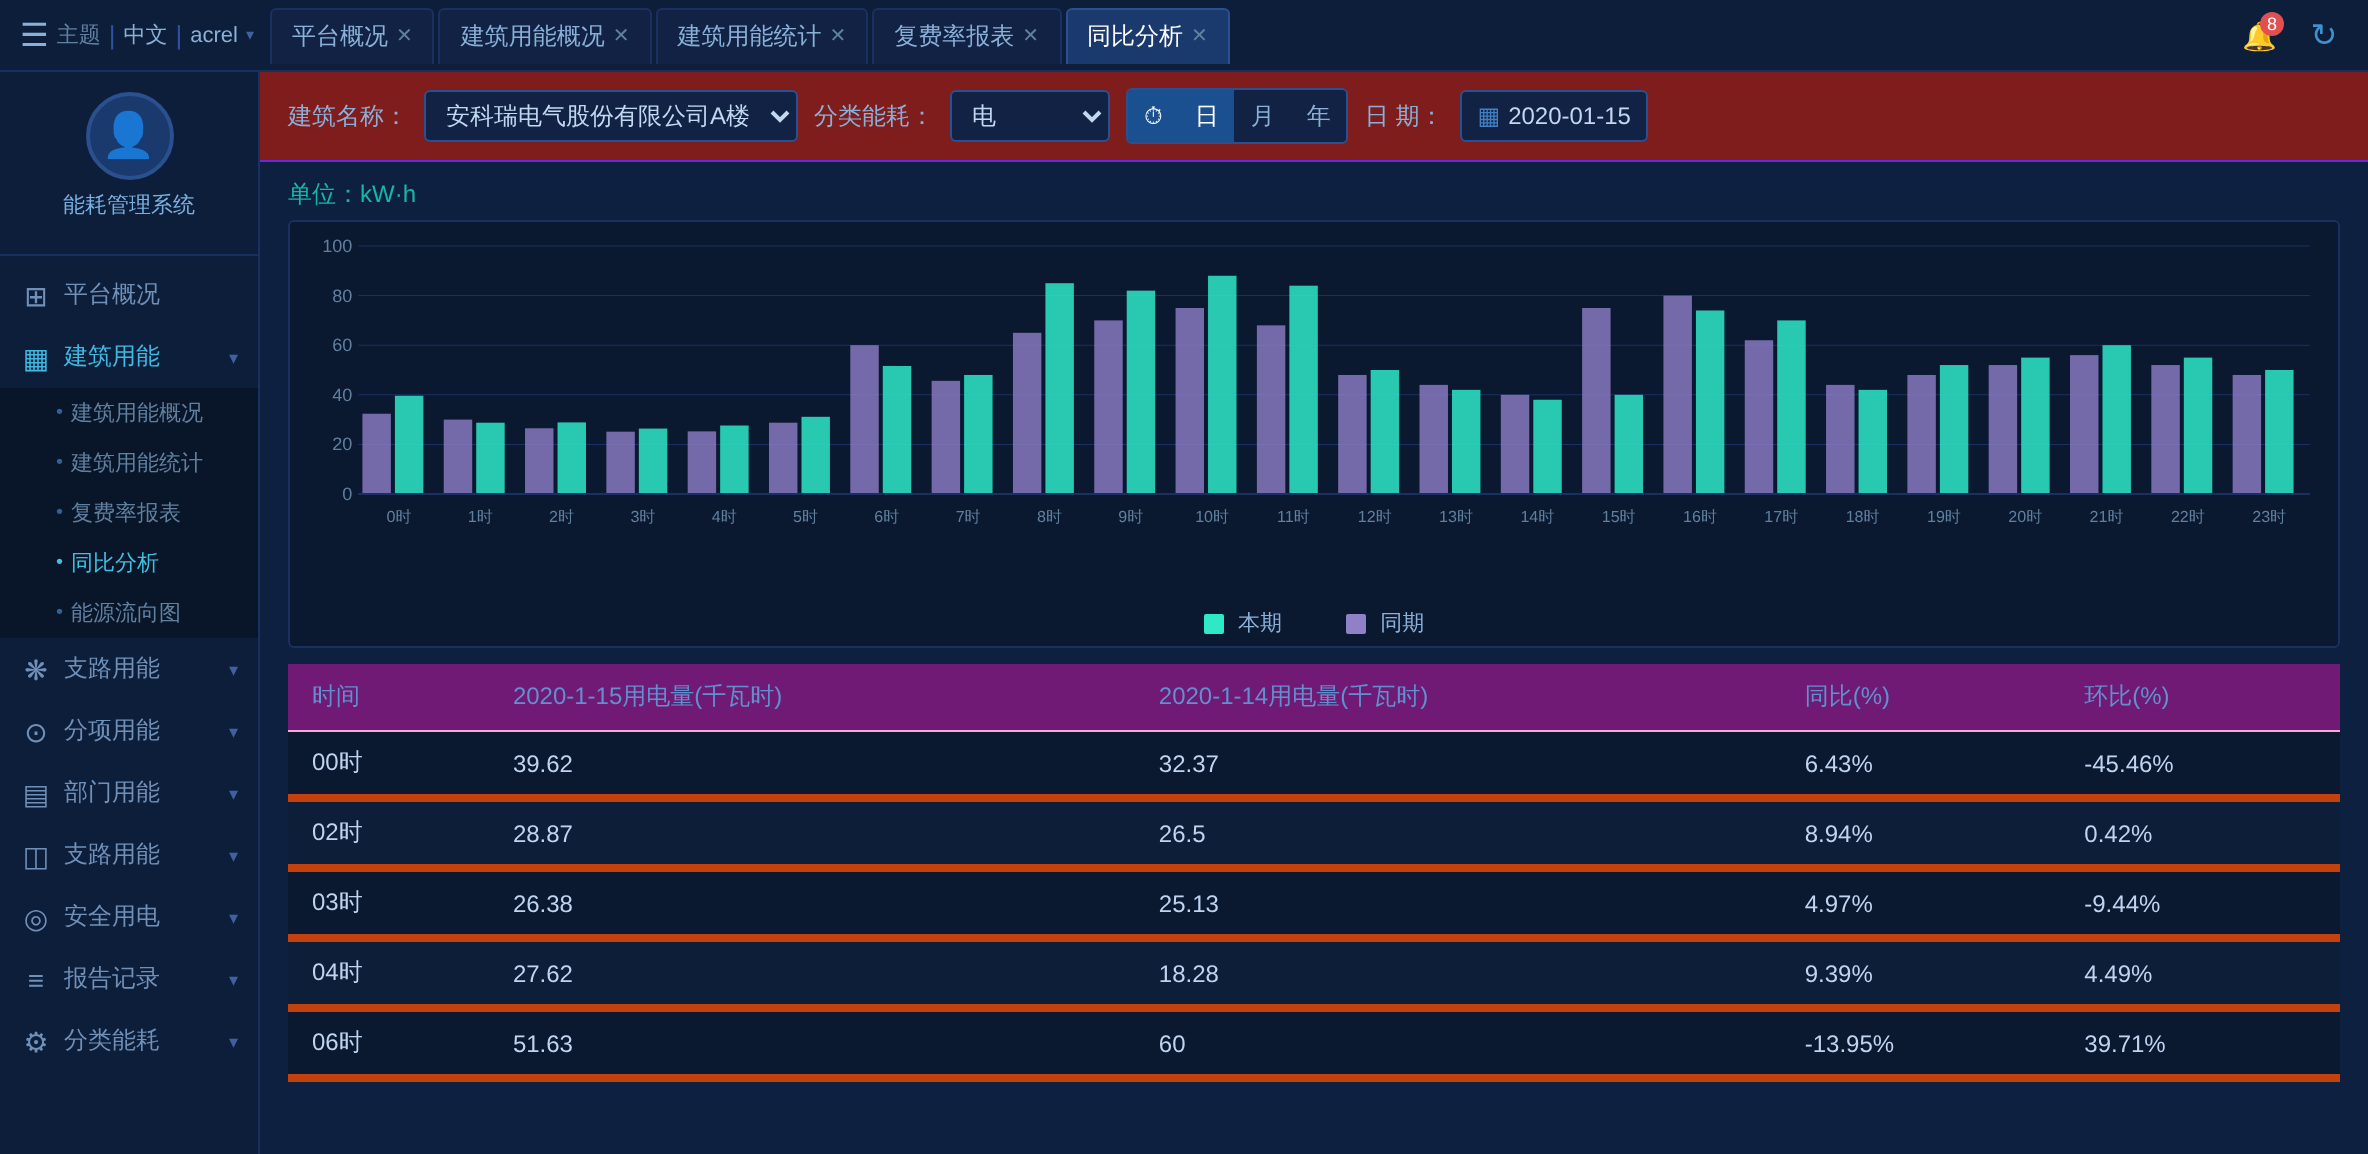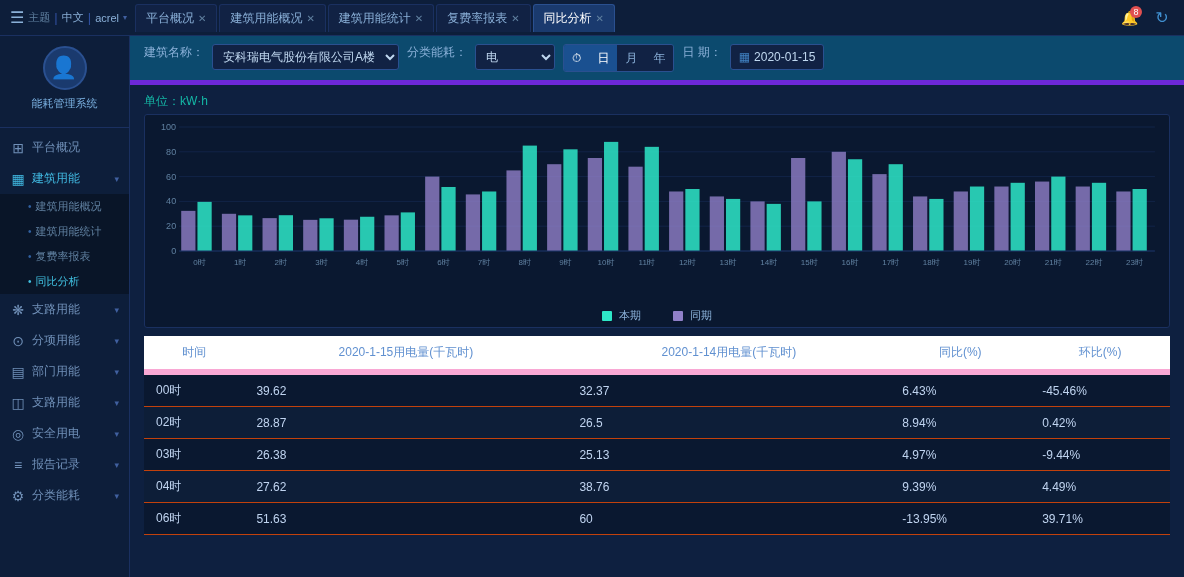--- a/index.html
+++ b/index.html
@@ -169,26 +169,26 @@
     .content-area {
       flex: 1;
       display: flex;
       flex-direction: column;
       background: #0e2040;
       overflow: hidden;
     }
 
     
     .filter-bar {
-      background: #0c4a6e;
+      background: #7f1d1d;
       padding: 8px 14px;
       display: flex;
-      align-items: flex-start;
+      align-items: center;
       gap: 8px;
-      border-bottom: 5px solid #6d28d9;
+      border-bottom: 1px solid #6d28d9;
       flex-wrap: wrap;
     }
     .filter-label {
       color: #8ab0d8;
       font-size: 12px;
       white-space: nowrap;
     }
     .filter-select {
       background: #112244;
       border: 1px solid #2a5090;
@@ -257,36 +257,36 @@
     .table-section {
       flex: 1;
       overflow-y: auto;
       padding: 0 14px 8px;
     }
     .data-table {
       width: 100%;
       border-collapse: collapse;
     }
     .data-table th {
-      background: #ffffff;
+      background: #701a75;
       color: #6090d0;
       padding: 8px 12px;
-      text-align: center;
+      text-align: left;
       font-weight: normal;
-      border-bottom: 6px solid #f9a8d4;
+      border-bottom: 1px solid #f9a8d4;
       font-size: 12px;
       position: sticky;
       top: 0;
       z-index: 1;
     }
     .data-table td {
       padding: 7px 12px;
       font-size: 12px;
       color: #c0d4f0;
-      border-bottom: 1px solid #c2410c;
+      border-bottom: 4px solid #c2410c;
     }
     .data-table tr:nth-child(even) td { background: #0d1e38; }
     .data-table tr:nth-child(odd) td { background: #0a1830; }
 
     
     .chart-legend {
       display: flex;
       justify-content: center;
       gap: 32px;
       margin-top: 4px;
@@ -375,20 +375,23 @@
             <span>建筑用能概况</span>
           </div>
           <div class="sub-item">
             <span>建筑用能统计</span>
           </div>
           <div class="sub-item">
             <span>复费率报表</span>
           </div>
           <div class="sub-item active">
             <span>同比分析</span>
+          </div>
+          <div class="sub-item">
+            <span>能源流向图</span>
           </div>
         </div>
         <div class="sidebar-item">
     <span class="si-icon">❋</span>
     <span class="si-label">支路用能</span>
     <span class="si-arrow">▾</span>
   </div>
         <div class="sidebar-item">
     <span class="si-icon">⊙</span>
     <span class="si-label">分项用能</span>
@@ -578,21 +581,21 @@
             <tr>
               <td>03时</td>
               <td>26.38</td>
               <td>25.13</td>
               <td>4.97%</td>
               <td>-9.44%</td>
             </tr>
             <tr>
               <td>04时</td>
               <td>27.62</td>
-              <td>38.76</td>
+              <td>18.28</td>
               <td>9.39%</td>
               <td>4.49%</td>
             </tr>
             <tr>
               <td>06时</td>
               <td>51.63</td>
               <td>60</td>
               <td>-13.95%</td>
               <td>39.71%</td>
             </tr>

